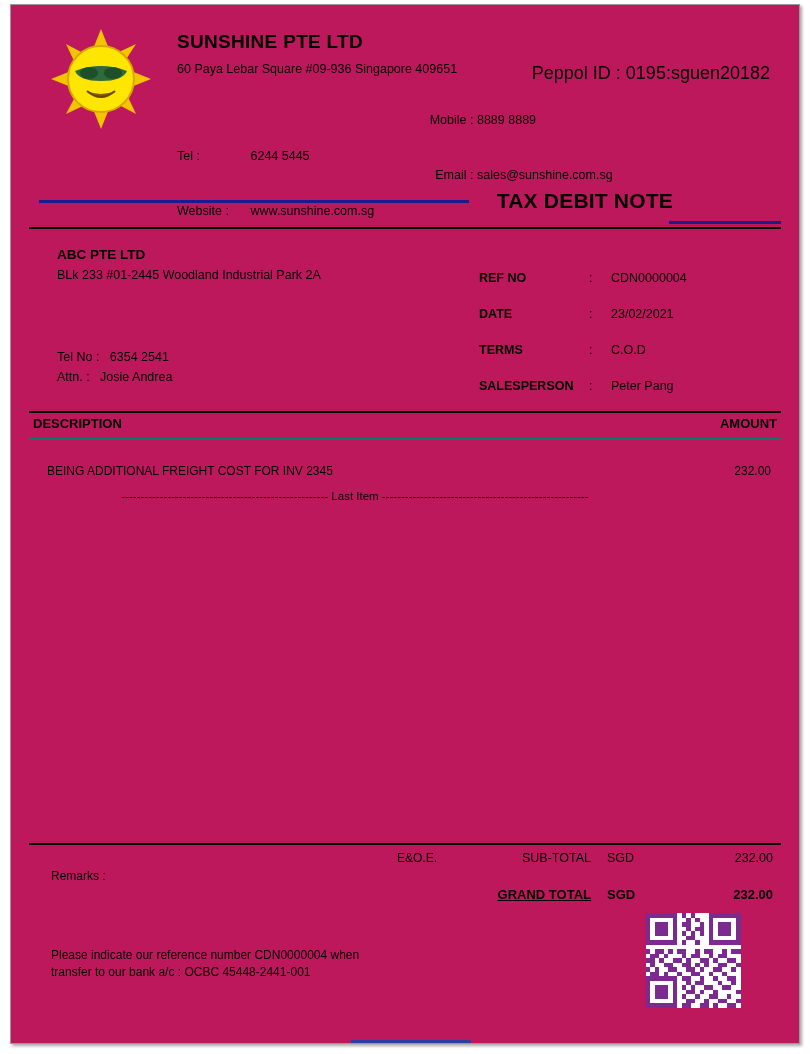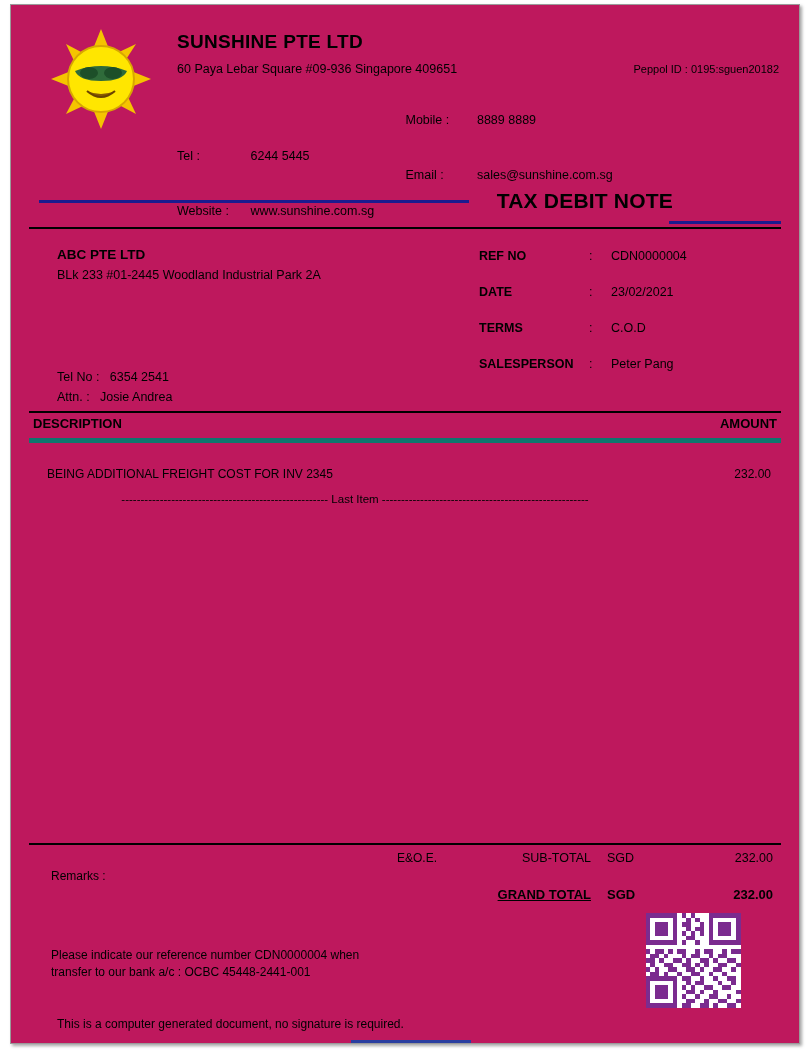--- a/index.html
+++ b/index.html
@@ -54,39 +54,40 @@
     font-size: 19px;
     font-weight: bold;
     letter-spacing: 0.3px;
   }
   .company-addr {
     font-size: 12.5px;
     margin-top: 9px;
   }
   .peppol {
     position: absolute;
-    right: 2px;
+    right: 11px;
     top: 48px;
-    font-size: 11px;
+    font-size: 18px;
   }
   .contact {
     position: absolute;
     left: 148px;
     top: 96px;
     font-size: 12.5px;
     line-height: 19px;
   }
   .contact .col1 {
     display: inline-block;
     width: 225px;
     vertical-align: top;
   }
   .contact .col2 {
     display: inline-block;
     vertical-align: top;
+    text-align: right;
   }
   .lbl-w1 { display: inline-block; min-width: 70px; margin-top: 36px; }
   .lbl-w2 { display: inline-block; min-width: 68px; }
 
   
   .title-row {
     position: relative;
     height: 34px;
     margin-top: 14px;
   }
@@ -134,33 +135,33 @@
     font-size: 12.5px;
     line-height: 20px;
   }
   .bill-name {
     font-weight: bold;
     font-size: 13.5px;
   }
   .bill-contact {
     position: absolute;
     left: 28px;
-    top: 128px;
+    top: 108px;
     font-size: 12.5px;
     line-height: 20px;
   }
   .meta {
     position: absolute;
     left: 450px;
     top: 10px;
     font-size: 12.5px;
   }
   .meta-row {
     display: flex;
-    align-items: flex-start;
+    align-items: flex-end;
     height: 36px;
   }
   .meta-label {
     width: 110px;
     font-weight: bold;
     font-size: 12.5px;
   }
   .meta-colon {
     width: 22px;
   }
@@ -168,21 +169,21 @@
     font-size: 12.5px;
   }
 
   
   .table-head {
     position: relative;
     height: 22px;
     font-size: 13px;
     font-weight: bold;
     border-top: 2px solid #000;
-    border-bottom: 5px solid #0f766e;
+    border-bottom: 2px solid #0f766e;
     padding-top: 3px;
   }
   .th-desc { position: absolute; left: 4px; top: 3px; }
   .th-amt  { position: absolute; right: 4px; top: 3px; }
 
   .item-row {
     position: relative;
     height: 22px;
     font-size: 12px;
     margin-top: 24px;
@@ -532,18 +533,17 @@
             <rect x="18" y="20" width="2" height="1"></rect>
         </g>
       </svg>
     </div>
 
     <div class="pay-note">
       <div>Please indicate our reference number CDN0000004  when</div>
       <div>transfer to our bank a/c : OCBC 45448-2441-001</div>
     </div>
 
-    <div class="gen-note">This is a computer generated document, no signature is required.</div>
     <div class="page-num">Page 1 of 1</div>
   </div>
 
   <div class="bottom-bar"></div>
 </div>
 
 </body></html>

